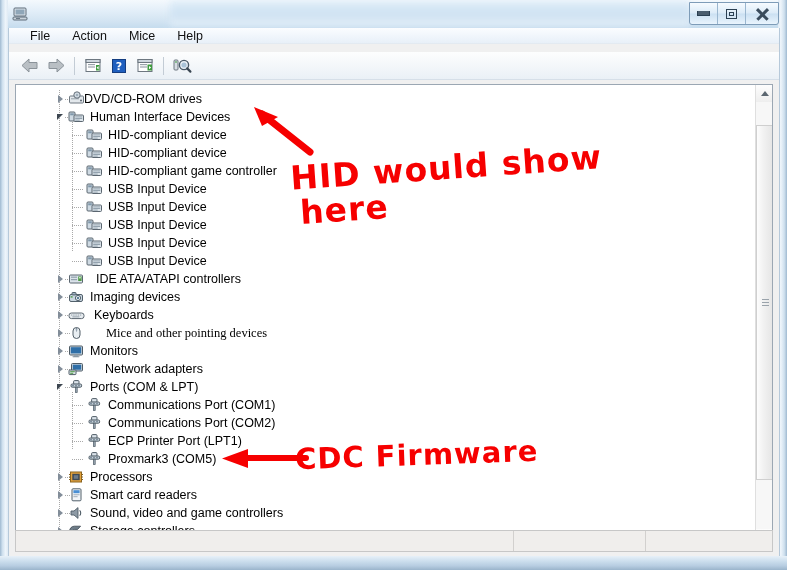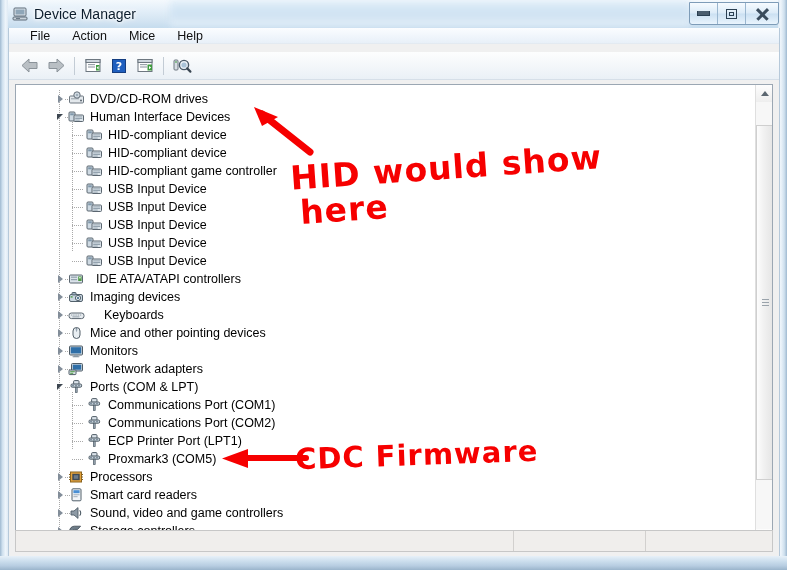--- a/index.html
+++ b/index.html
@@ -183,21 +183,20 @@
   <div class="titlebar">
     <div class="title-blur"></div>
     <span class="title-icon">
       <svg width="18" height="18" viewBox="0 0 18 18">
         <rect x="3" y="3" width="12" height="8" rx="1" fill="#dfe6ec" stroke="#5c6b78" stroke-width="1"></rect>
         <rect x="4.5" y="4.5" width="9" height="5" fill="#8fa6b8"></rect>
         <rect x="2" y="12" width="14" height="3" rx="1" fill="#c9d3db" stroke="#5c6b78" stroke-width="1"></rect>
         <rect x="5" y="13" width="4" height="1" fill="#6b7a87"></rect>
       </svg>
     </span>
-    <div class="title-text">Device Manager</div>
 
     <div class="win-btns">
       <div class="win-btn">
         <span class="glyph-min"></span>
       </div>
       <div class="win-btn">
         <span class="glyph-max"></span>
       </div>
       <div class="win-btn">
         <span class="glyph-close"></span>
@@ -272,21 +271,21 @@
               <span class="tw-collapsed"></span>
             </span>
             <div class="dotlineh" style="top: 9px; left: 49px; width: 5px;"></div>
             <span class="ticon" style="position: absolute; left: 52px;"><svg xmlns="http://www.w3.org/2000/svg" width="17" height="16" viewBox="0 0 17 16">
                 <rect x="1.5" y="5" width="14" height="7" rx="1" fill="#e3e8ec" stroke="#6d7780"></rect>
         <rect x="3" y="7" width="8" height="1.4" fill="#aab3bb"></rect>
         <circle cx="13" cy="9.5" r="1" fill="#5b6670"></circle>
         <circle cx="9" cy="4" r="3.2" fill="#cfd8e0" stroke="#5b6670" stroke-width=".9"></circle>
         <circle cx="9" cy="4" r="1" fill="#8fa0ae"></circle>
               </svg></span>
-            <span class="tlabel" style="position: absolute; left: 73px;">DVD/CD-ROM drives</span>
+            <span class="tlabel" style="position: absolute; left: 67px;">DVD/CD-ROM drives</span>
           </div>
           <div class="tnode" style="top: 23px; left: 0px;">
             <span class="tw" style="position: absolute; left: 38px;">
               <span class="tw-expanded"></span>
             </span>
             <div class="dotlineh" style="top: 9px; left: 49px; width: 5px;"></div>
             <span class="ticon" style="position: absolute; left: 52px;"><svg xmlns="http://www.w3.org/2000/svg" width="17" height="16" viewBox="0 0 17 16">
                 <rect x="1" y="3" width="6" height="9" rx="1" fill="#cfdae3" stroke="#5b6670"></rect>
         <rect x="2.2" y="4.3" width="3.6" height="2" fill="#7f97aa"></rect>
         <rect x="6" y="6" width="9.5" height="6.5" rx="1" fill="#dde5eb" stroke="#5b6670"></rect>
@@ -427,33 +426,33 @@
             <div class="dotlineh" style="top: 9px; left: 49px; width: 5px;"></div>
             <span class="ticon" style="position: absolute; left: 52px;"><svg xmlns="http://www.w3.org/2000/svg" width="17" height="16" viewBox="0 0 17 16">
                 <rect x="1" y="6" width="15" height="5.6" rx="2.4" fill="#e6ebef" stroke="#5b6670"></rect>
         <rect x="3" y="7.5" width="1.4" height="1.1" fill="#9aa6b0"></rect>
         <rect x="5.2" y="7.5" width="1.4" height="1.1" fill="#9aa6b0"></rect>
         <rect x="7.4" y="7.5" width="1.4" height="1.1" fill="#9aa6b0"></rect>
         <rect x="9.6" y="7.5" width="1.4" height="1.1" fill="#9aa6b0"></rect>
         <rect x="11.8" y="7.5" width="1.4" height="1.1" fill="#9aa6b0"></rect>
         <rect x="4.4" y="9.3" width="7" height="1.1" fill="#9aa6b0"></rect>
               </svg></span>
-            <span class="tlabel" style="position: absolute; left: 87px;">Keyboards</span>
+            <span class="tlabel" style="position: absolute; left: 77px;">Keyboards</span>
           </div>
           <div class="tnode" style="top: 239px; left: 0px;">
             <span class="tw" style="position: absolute; left: 38px;">
               <span class="tw-collapsed"></span>
             </span>
             <div class="dotlineh" style="top: 9px; left: 49px; width: 5px;"></div>
             <span class="ticon" style="position: absolute; left: 52px;"><svg xmlns="http://www.w3.org/2000/svg" width="17" height="16" viewBox="0 0 17 16">
                 <rect x="5" y="2.5" width="7" height="11" rx="3.5" fill="#e9eef2" stroke="#525e68"></rect>
         <line x1="8.5" y1="2.8" x2="8.5" y2="6.4" stroke="#697685"></line>
         <rect x="7.8" y="3.6" width="1.5" height="2.4" rx=".7" fill="#9aa8b4"></rect>
               </svg></span>
-            <span class="tlabel" style="position: absolute; left: 73px;">Mice and other pointing devices</span>
+            <span class="tlabel" style="position: absolute; left: 89px; font-family: Liberation Serif, serif;">Mice and other pointing devices</span>
           </div>
           <div class="tnode" style="top: 257px; left: 0px;">
             <span class="tw" style="position: absolute; left: 38px;">
               <span class="tw-collapsed"></span>
             </span>
             <div class="dotlineh" style="top: 9px; left: 49px; width: 5px;"></div>
             <span class="ticon" style="position: absolute; left: 52px;"><svg xmlns="http://www.w3.org/2000/svg" width="17" height="16" viewBox="0 0 17 16">
                 <rect x="1.5" y="3" width="13" height="9" rx="1" fill="#c9d4dd" stroke="#4f5c66"></rect>
         <rect x="2.8" y="4.2" width="10.4" height="6.2" fill="#2f6fa8"></rect>
         <rect x="6" y="12" width="4" height="1.6" fill="#93a2ae"></rect>

